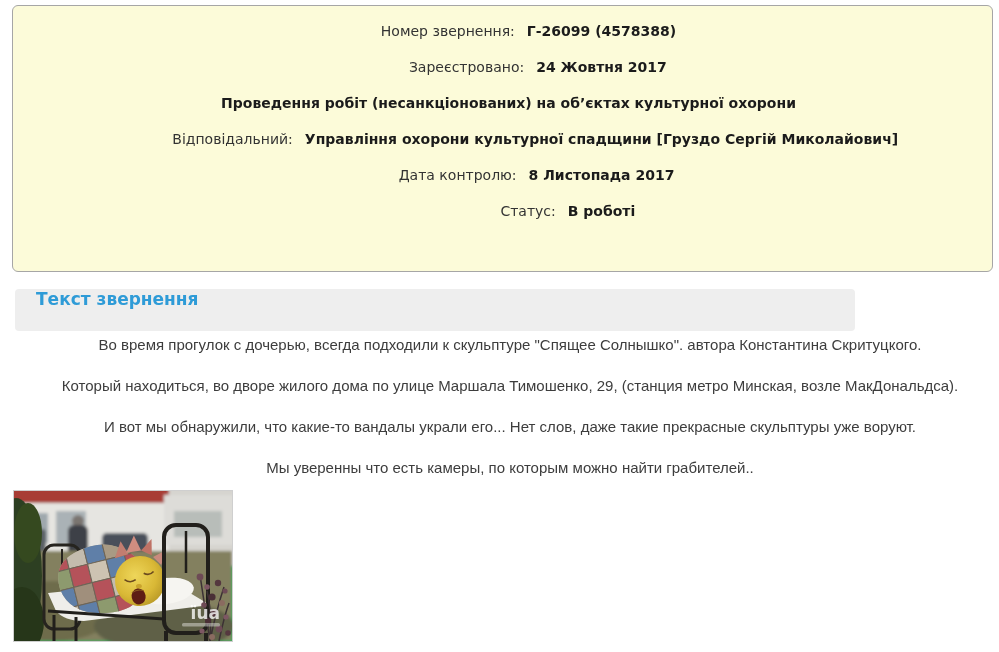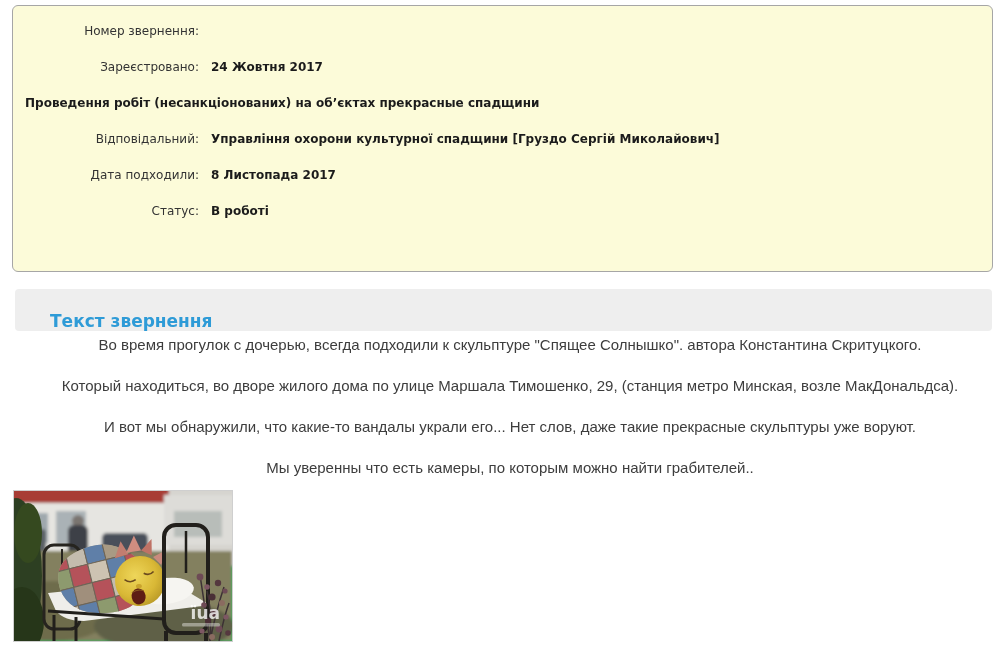--- a/index.html
+++ b/index.html
@@ -1,59 +1,60 @@
 <!DOCTYPE html>
 <html><head>
 <meta charset="utf-8">
 <style>
   html,body{margin:0;padding:0;background:#ffffff;}
   body{width:999px;height:652px;font-family:"DejaVu Sans",sans-serif;}
   .page{position:relative;width:999px;height:652px;overflow:hidden;background:#fff;}
 
   .panel{position:absolute;left:12px;top:5px;width:981px;height:267px;box-sizing:border-box;
          background:#fcfbd9;border:1px solid #a6a6a6;border-radius:6px;padding-top:15px;}
-  .row{display:flex;margin-bottom:15px;font-size:12px;line-height:21px;}
+  .row{display:flex;margin-bottom:15px;font-size:14px;line-height:21px;justify-content:center;}
   .row .lbl{width:186px;text-align:right;color:#333;flex:none;}
   .row .val{margin-left:12px;font-weight:bold;color:#1b1b1b;white-space:nowrap;}
 
-  .section-header{position:absolute;left:15px;top:289px;width:977px;height:42px;box-sizing:border-box;
-                  background:#eeeeee;border-radius:4px;display:flex;align-items:flex-end;padding-left:35px;}
+  .section-header{position:absolute;left:15px;top:289px;width:840px;height:42px;box-sizing:border-box;
+                  background:#eeeeee;border-radius:4px;display:flex;align-items:flex-start;padding-left:21px;}
   .section-header .title{color:#2e9bd7;font-weight:bold;font-size:17px;}
 
   .appeal-text{position:absolute;left:35px;top:336px;width:950px;
                font-family:"Liberation Sans",sans-serif;font-size:15px;color:#3d3d3d;text-align:center;}
   .appeal-text p{margin:0 0 24px 0;line-height:17px;}
 
   .photo-wrap{position:absolute;left:13px;top:490px;width:218px;height:150px;
               border:1px solid #cfcfcf;cursor:pointer;background:#22c55e;}
   .photo-wrap svg{display:block;}
   .photo-wrap text{font-family:"DejaVu Sans",sans-serif;}
 </style>
 </head>
 <body>
 
 <div class="page">
 
   <div class="panel">
     <div class="row">
       <div class="lbl">Номер звернення:</div>
+      <div class="val">Г-26099 (4578388)</div>
     </div>
     <div class="row">
       <div class="lbl">Зареєстровано:</div>
       <div class="val">24 Жовтня 2017</div>
     </div>
     <div class="row">
-      <div class="val">Проведення робіт (несанкціонованих) на об’єктах прекрасные спадщини</div>
+      <div class="val">Проведення робіт (несанкціонованих) на об’єктах культурної охорони</div>
     </div>
     <div class="row">
       <div class="lbl">Відповідальний:</div>
       <div class="val">Управління охорони культурної спадщини [Груздо Сергій Миколайович]</div>
     </div>
     <div class="row">
-      <div class="lbl">Дата подходили:</div>
+      <div class="lbl">Дата контролю:</div>
       <div class="val">8 Листопада 2017</div>
     </div>
     <div class="row">
       <div class="lbl">Статус:</div>
       <div class="val">В роботі</div>
     </div>
   </div>
 
   <div class="section-header">
     <span class="title">Текст звернення</span>

